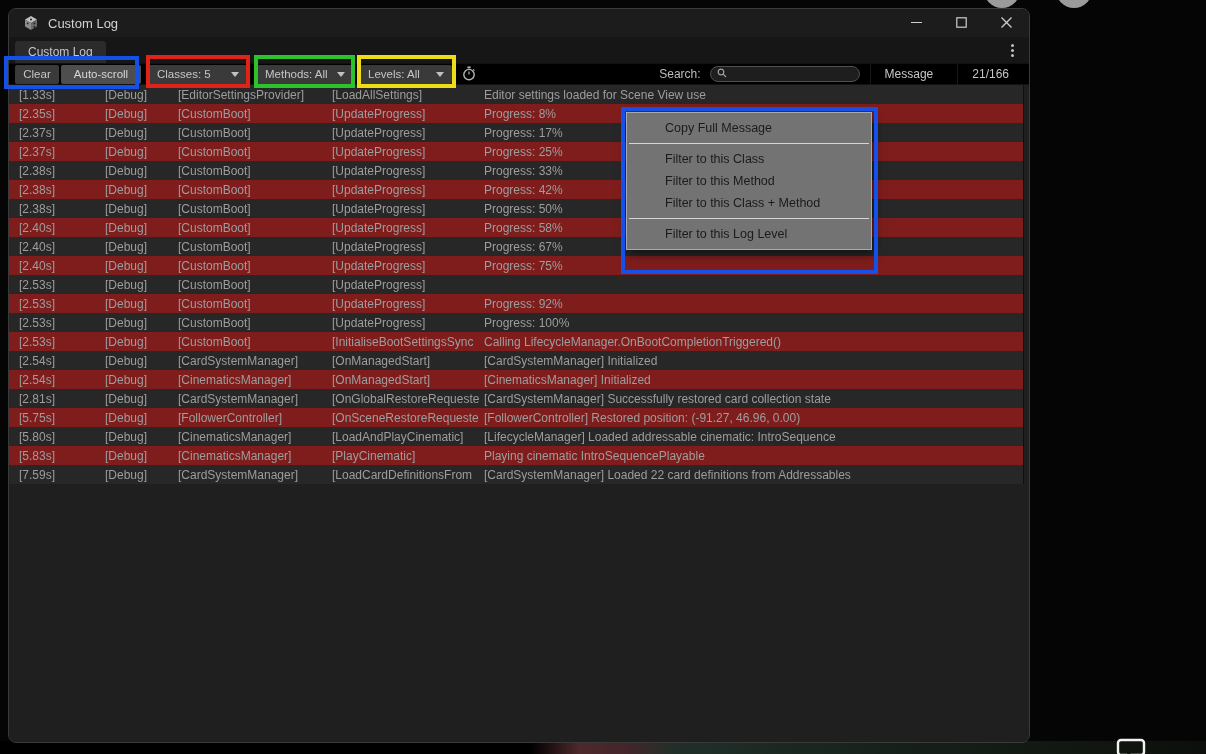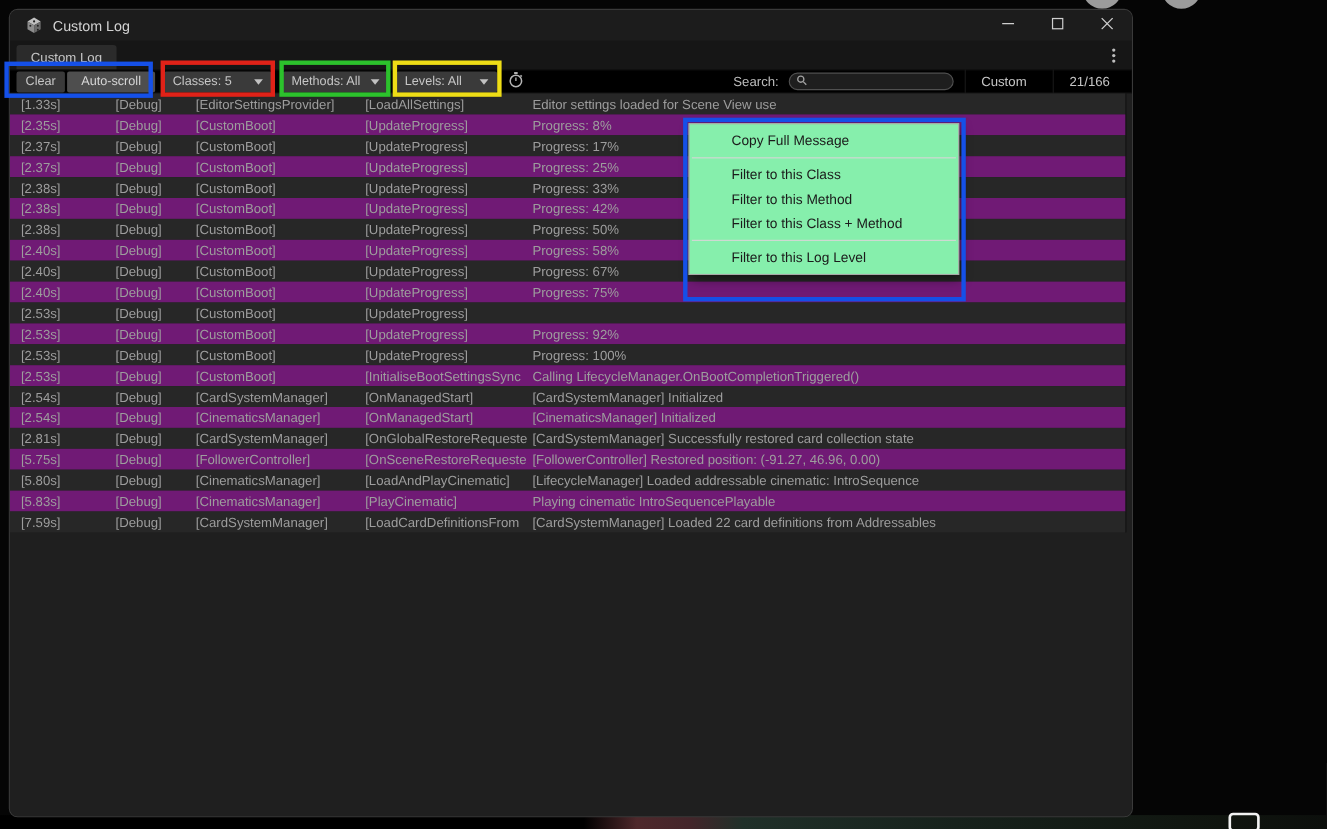--- a/index.html
+++ b/index.html
@@ -74,27 +74,27 @@
   .count-label { padding:0 14px; font-size:12px; color:#c6c6c6; }
 
   
   .log-area { flex:1; background:#1f1f1f; position:relative; }
   .log-list { width:calc(100% - 5px); border-right:1px solid #0f0f0f; }
   .log-row { height:19px; display:grid;
     grid-template-columns:86px 73px 154px 149px 1fr;
     align-items:center; padding-left:10px; font-size:12px; color:#9d9d9d;
     white-space:nowrap; }
   .log-row.row-even { background:#272727; }
-  .log-row.row-odd  { background:#701a75; }
+  .log-row.row-odd  { background:#7f1d1d; }
   .c-method { overflow:hidden; }
   .c-msg { overflow:hidden; padding-left:3px; }
 
   
   .context-menu { position:absolute; left:626px; top:112px; width:246px;
-    background:#86efac; border:1px solid #a9a9a9; padding:4px 0;
+    background:#737373; border:1px solid #a9a9a9; padding:4px 0;
     box-shadow:2px 4px 10px rgba(0,0,0,0.55); z-index:40; }
   .menu-entry.item { height:22px; display:flex; align-items:center;
     padding-left:38px; font-size:12.5px; color:#1b1b1b; }
   .menu-entry.separator { height:1px; background:#d6d6d6; margin:4px 2px; }
 
   
   .anno { position:absolute; z-index:60; pointer-events:none; border-style:solid;
     border-width:4px; background:transparent; }
   .anno-toolbar-buttons { left:4px;  top:56px; width:135px; height:33px; border-color:#1550e8; }
   .anno-classes        { left:146px; top:55px; width:104px; height:33px; border-color:#e02218; }
@@ -194,21 +194,21 @@
       <div class="search-box">
         <span>
           <svg width="10" height="10" viewBox="0 0 10 10">
             <circle cx="4" cy="4" r="2.8" fill="none" stroke="#a2a2a2" stroke-width="1.2"></circle>
             <line x1="6.2" y1="6.2" x2="9" y2="9" stroke="#a2a2a2" stroke-width="1.2"></line>
           </svg>
         </span>
         <input type="text" value="" style="">
       </div>
       <div class="tb-divider"></div>
-      <div class="export-btn">Custom</div>
+      <div class="export-btn">Message</div>
       <div class="tb-divider"></div>
       <span class="count-label">21/166</span>
     </div>
   </div>
 
   <div class="log-area">
     <div class="log-list">
 
         <div class="log-row row-even item">
           <span class="c-time">[1.33s]</span>

